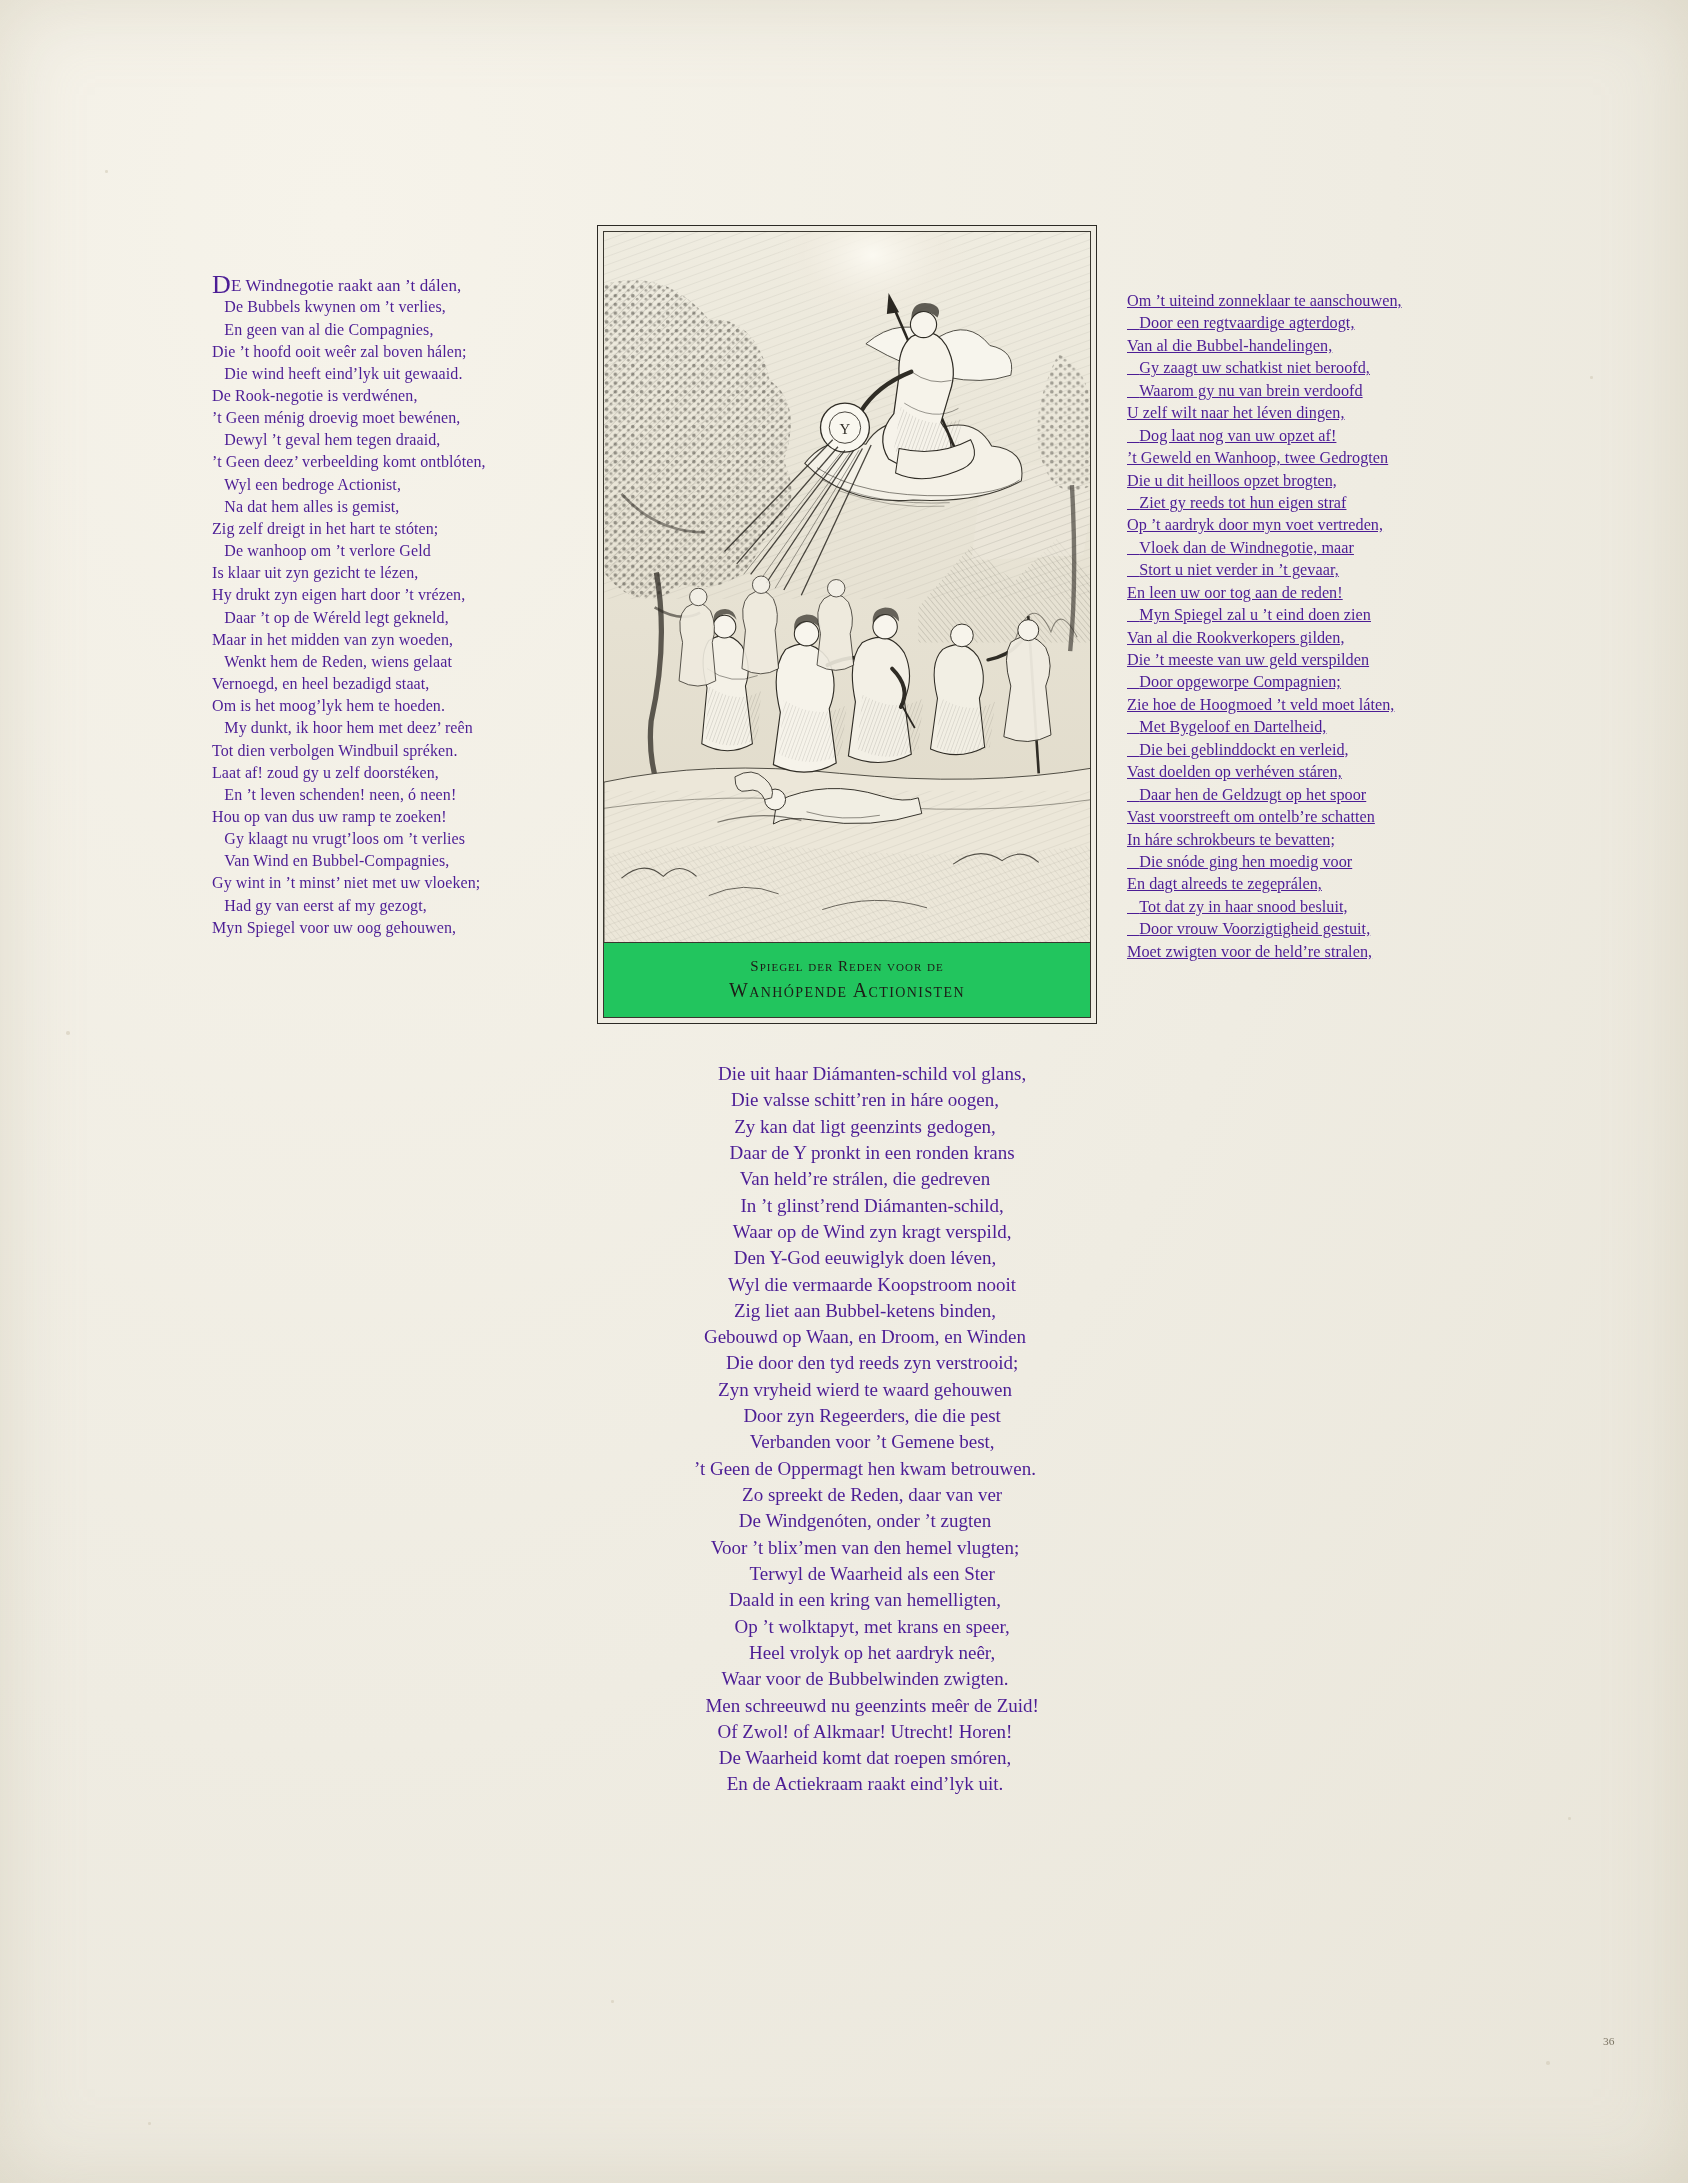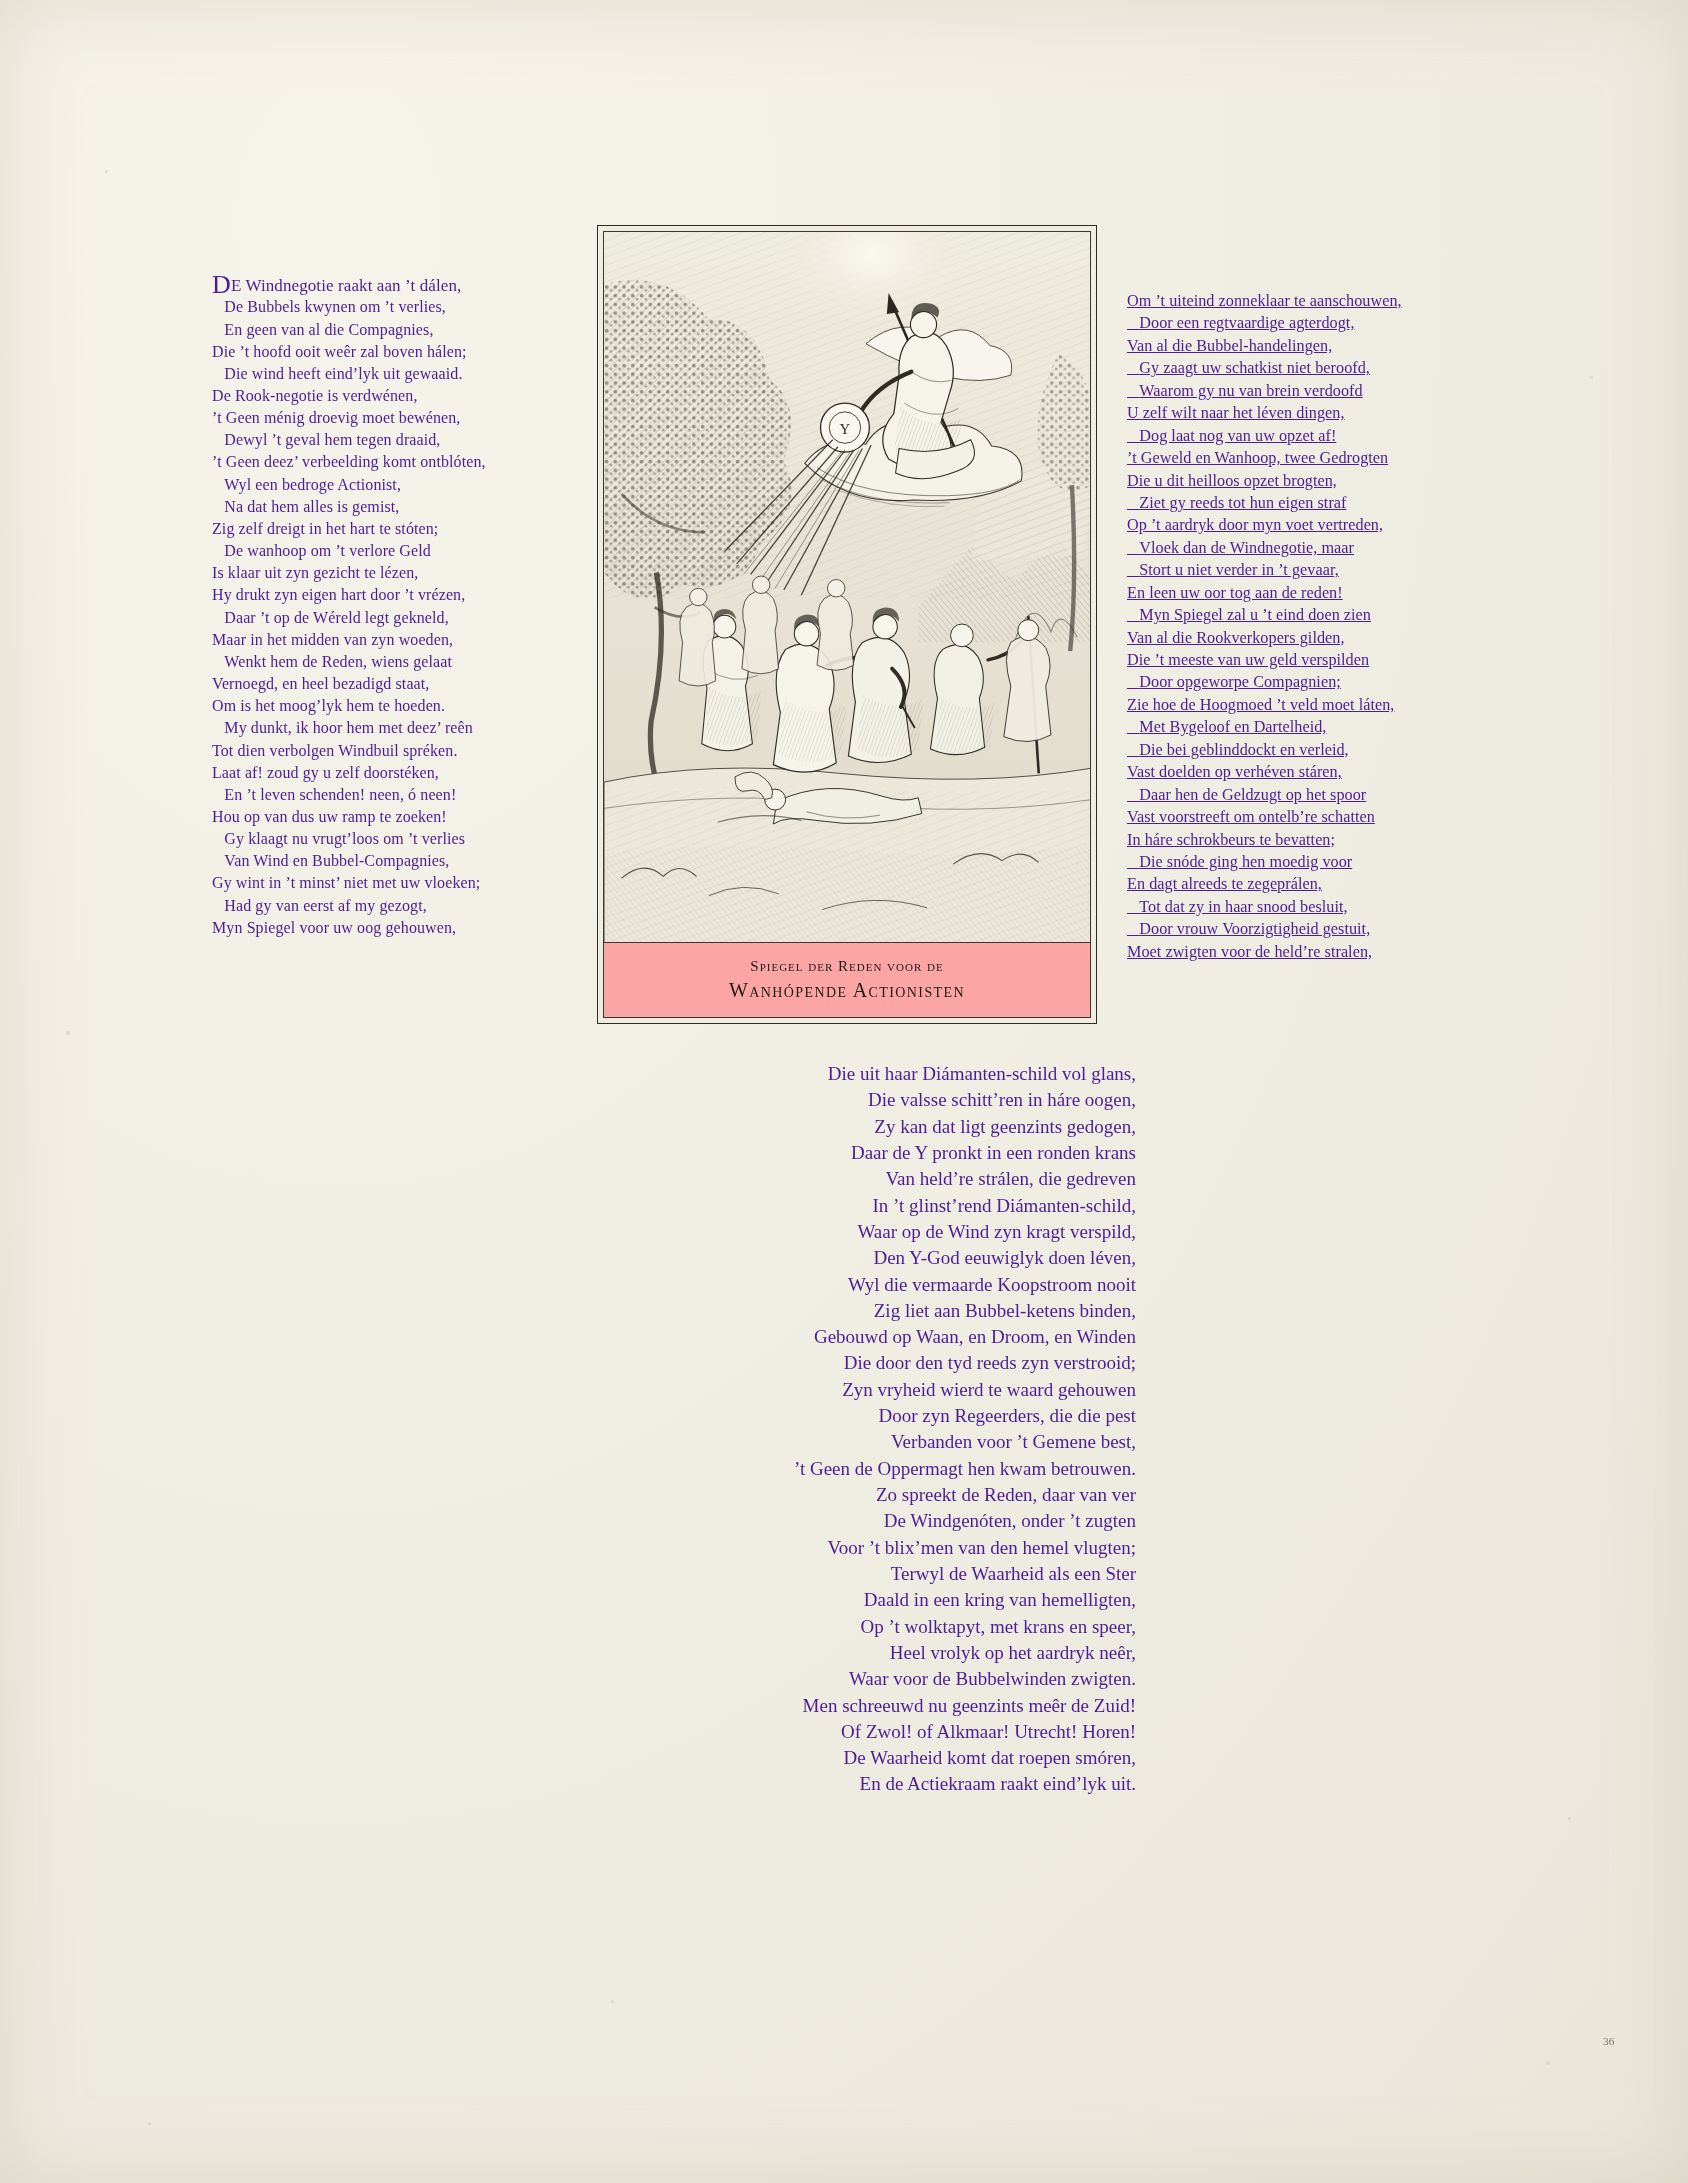--- a/index.html
+++ b/index.html
@@ -76,21 +76,21 @@
     text-decoration: underline;
   }
   #col-right .verse { font-size: 16.2px; }
 
   
   #col-bottom {
     left: 594px;
     top: 1061px;
     width: 542px;
     font-size: 19px;
-    text-align: right;
+    text-align: center;
   }
   #col-bottom .verse { font-size: 19px; }
 
   
   #plate {
     position: absolute;
     left: 597px;
     top: 225px;
     width: 500px;
     height: 799px;
@@ -108,21 +108,21 @@
   }
   #scene {
     position: absolute;
     left: 0; top: 0; right: 0; height: 716px;
     overflow: hidden;
   }
   #titleband {
     position: absolute;
     left: 0; right: 0; bottom: 0; height: 74px;
     border-top: 0.9px solid #3a372f;
-    background: #fca5a5;
+    background: #22c55e;
     display: flex;
     flex-direction: column;
     align-items: center;
     justify-content: center;
     gap: 3.5px;
   }
   #titleband .t1 {
     font-size: 15px;
     letter-spacing: 1px;
     font-variant: small-caps;

